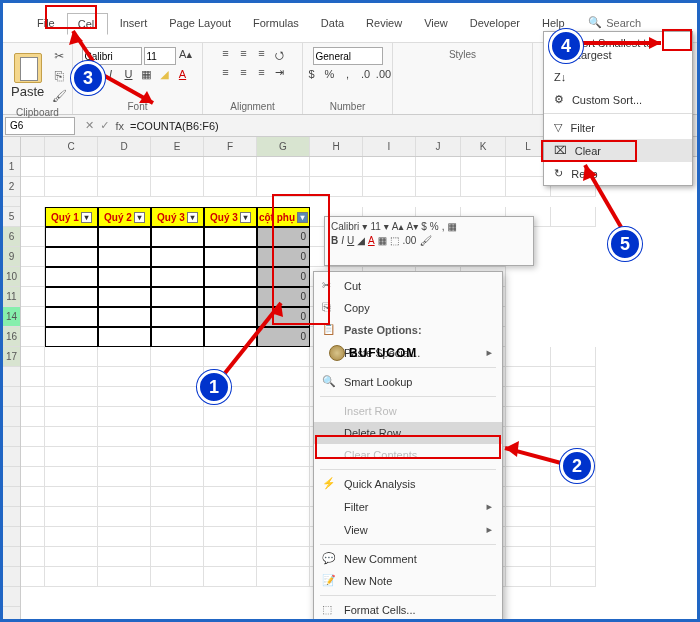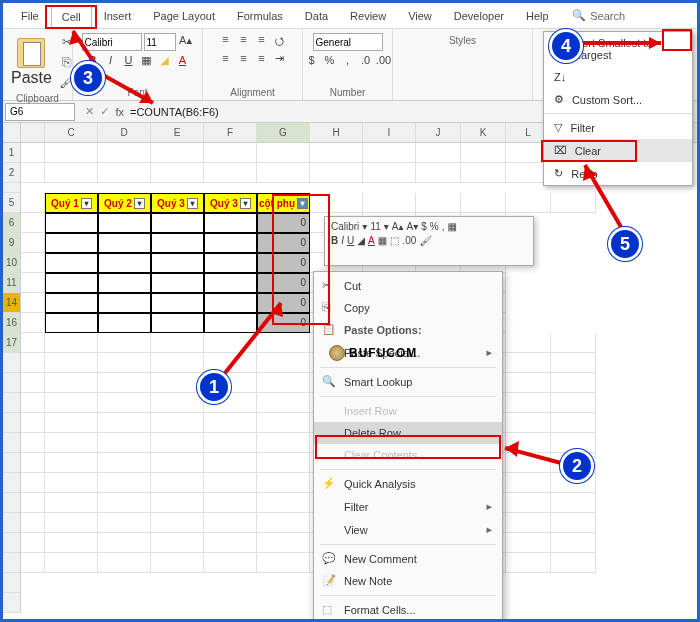--- a/index.html
+++ b/index.html
@@ -1,17 +1,17 @@
 <!DOCTYPE html>
 <html><head>
 <meta charset="utf-8">
 <style>
 *{box-sizing:border-box;margin:0;padding:0;font-family:"Segoe UI",Tahoma,sans-serif}
 body{background:#fff;border:3px solid #2166c4;width:700px;height:622px;position:relative;overflow:hidden;font-size:11px;color:#333}
-.ribbon-tabs{display:flex;height:26px;align-items:center;border-bottom:1px solid #ddd;padding-left:8px;gap:2px}
+.ribbon-tabs{display:flex;height:40px;align-items:center;border-bottom:1px solid #ddd;padding-left:24px;gap:2px}
 .ribbon-tabs .tab{padding:4px 10px;cursor:pointer;color:#444}
 .ribbon-tabs .tab.active{background:#fff;border:1px solid #bbb;border-bottom:1px solid #fff;position:relative;top:1px}
 .ribbon-tabs .search{margin-left:12px;display:flex;align-items:center;gap:4px;color:#666}
 .ribbon{display:flex;height:72px;border-bottom:1px solid #ccc;background:#f8f8f8}
 .rgroup{border-right:1px solid #ddd;padding:4px 8px 2px;display:flex;flex-direction:column;justify-content:space-between;position:relative}
 .rgroup-label{text-align:center;font-size:10px;color:#666;margin-top:2px}
 .rgroup-body{display:flex;gap:6px;align-items:center;flex:1}
 .icon-btn{width:18px;height:18px;display:inline-flex;align-items:center;justify-content:center;color:#555;font-size:12px}
 .paste-block{display:flex;flex-direction:column;align-items:center;gap:1px}
 .paste-icon{width:28px;height:30px;background:#f4d78d;border:1px solid #c4a04a;border-radius:2px;position:relative}
@@ -83,21 +83,21 @@
     <span>🔍</span>
     <span>Search</span>
   </span>
 </div>
 
 <div class="ribbon">
   <div class="rgroup" style="width:70px">
     <div class="rgroup-body">
       <div class="paste-block">
         <div class="paste-icon"></div>
-        <span style="font-size:16px">Paste</span>
+        <span style="font-size:13px">Paste</span>
       </div>
       <div style="display:flex;flex-direction:column;gap:2px">
         <span class="icon-btn">✂</span>
         <span class="icon-btn">⎘</span>
         <span class="icon-btn">🖌</span>
       </div>
     </div>
     <div class="rgroup-label">Clipboard</div>
   </div>
 
@@ -221,21 +221,21 @@
     <div style="display:flex">
       <div class="rowhdrs">
         <div>1</div>
         <div>2</div>
         <div style="height:10px"></div>
         <div>5</div>
         <div style="background:#d8e4d0">6</div>
         <div style="background:#d8e4d0">9</div>
         <div style="background:#d8e4d0">10</div>
         <div style="background:#d8e4d0">11</div>
-        <div style="background:#eab308">14</div>
+        <div style="background:#86efac">14</div>
         <div style="background:#d8e4d0">16</div>
         <div style="background:#d8e4d0">17</div>
         <div></div>
           <div></div>
           <div></div>
           <div></div>
           <div></div>
           <div></div>
           <div></div>
           <div></div>

